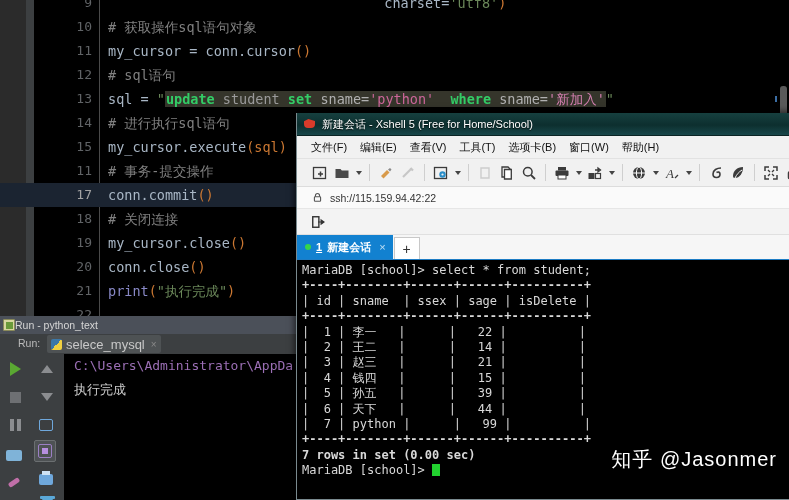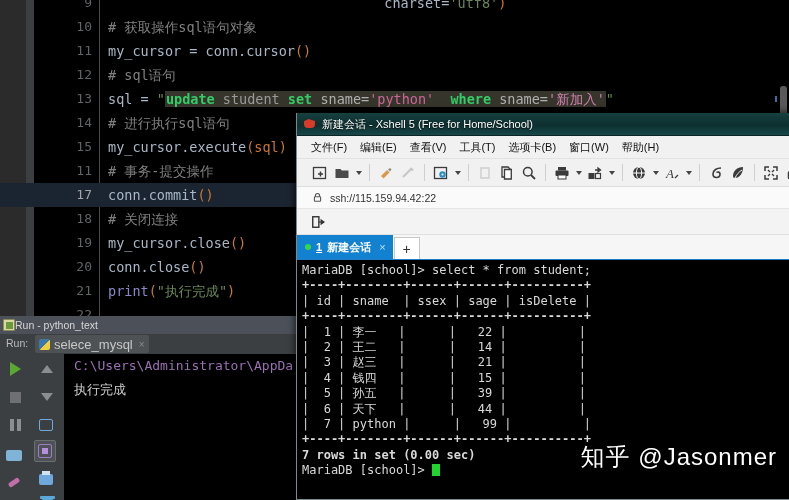--- a/index.html
+++ b/index.html
@@ -55,21 +55,21 @@
   
   .runwin { position:absolute; left:0; top:316px; width:300px; height:184px; background:#3c3f41; }
   .run-title { position:absolute; left:0; top:0; width:300px; height:18px;
                background:#4b5059; display:flex; align-items:center; padding-left:3px; }
   .run-title .t { color:#d6d6d6; font-size:10.5px; }
   .run-ico { width:12px; height:12px; background:#d8d8a0; border:1px solid #8b8b5a;
              display:inline-block; position:relative; border-radius:1px; flex:none; }
   .run-ico:after { content:""; position:absolute; left:2px; top:2px; width:7px; height:7px;
              background:#6a9a3a; }
 
-  .run-tabbar { position:absolute; left:4px; top:18px; width:300px; height:20px; background:#3c3f41; }
+  .run-tabbar { position:absolute; left:16px; top:18px; width:300px; height:20px; background:#3c3f41; }
   .run-lbl { position:absolute; left:2px; top:3px; color:#bbbbbb; font-size:10.5px; }
   .run-tab { position:absolute; left:31px; top:1px; height:18px; background:#4e5254;
              display:flex; align-items:center; gap:4px; padding:0 4px; border-radius:2px; }
   .py-ico { width:11px; height:11px; border-radius:2px;
             background:linear-gradient(135deg,#3c78a8 0 50%, #f0d040 50% 100%); flex:none; }
   .run-tab .tname { color:#c8c8c8; font-size:13px; }
   .run-tab .tclose { color:#8a8a8a; font-size:10px; margin-left:2px; }
 
   .run-side { position:absolute; left:0; top:38px; width:30px; height:146px; background:#3c3f41; }
   .run-side2 { position:absolute; left:30px; top:38px; width:34px; height:146px; background:#3c3f41; }
@@ -165,21 +165,21 @@
 
   .xs-term { position:absolute; left:0; top:147px; width:100%; bottom:0; background:#000;
              overflow:hidden; padding:3px 0 0 5px; }
   .tline { font-family:"DejaVu Sans Mono", monospace; font-size:12px; line-height:15.4px;
            color:#d8d8d8; white-space:pre; }
   .tline.b { font-weight:bold; }
   .cursor-blk { display:inline-block; width:8px; height:12px; background:#22d22f;
                 vertical-align:-2px; }
 
   
-  .watermark { position:absolute; right:12px; bottom:27px; color:#fff; font-size:24px;
+  .watermark { position:absolute; right:12px; bottom:27px; color:#fff; font-size:20px;
                letter-spacing:1px; text-shadow:0 1px 3px rgba(0,0,0,.7); pointer-events:none; }
 </style>
 </head>
 <body>
 
 <div id="root">
 
   <div class="ide">
 
     <div class="editor">

